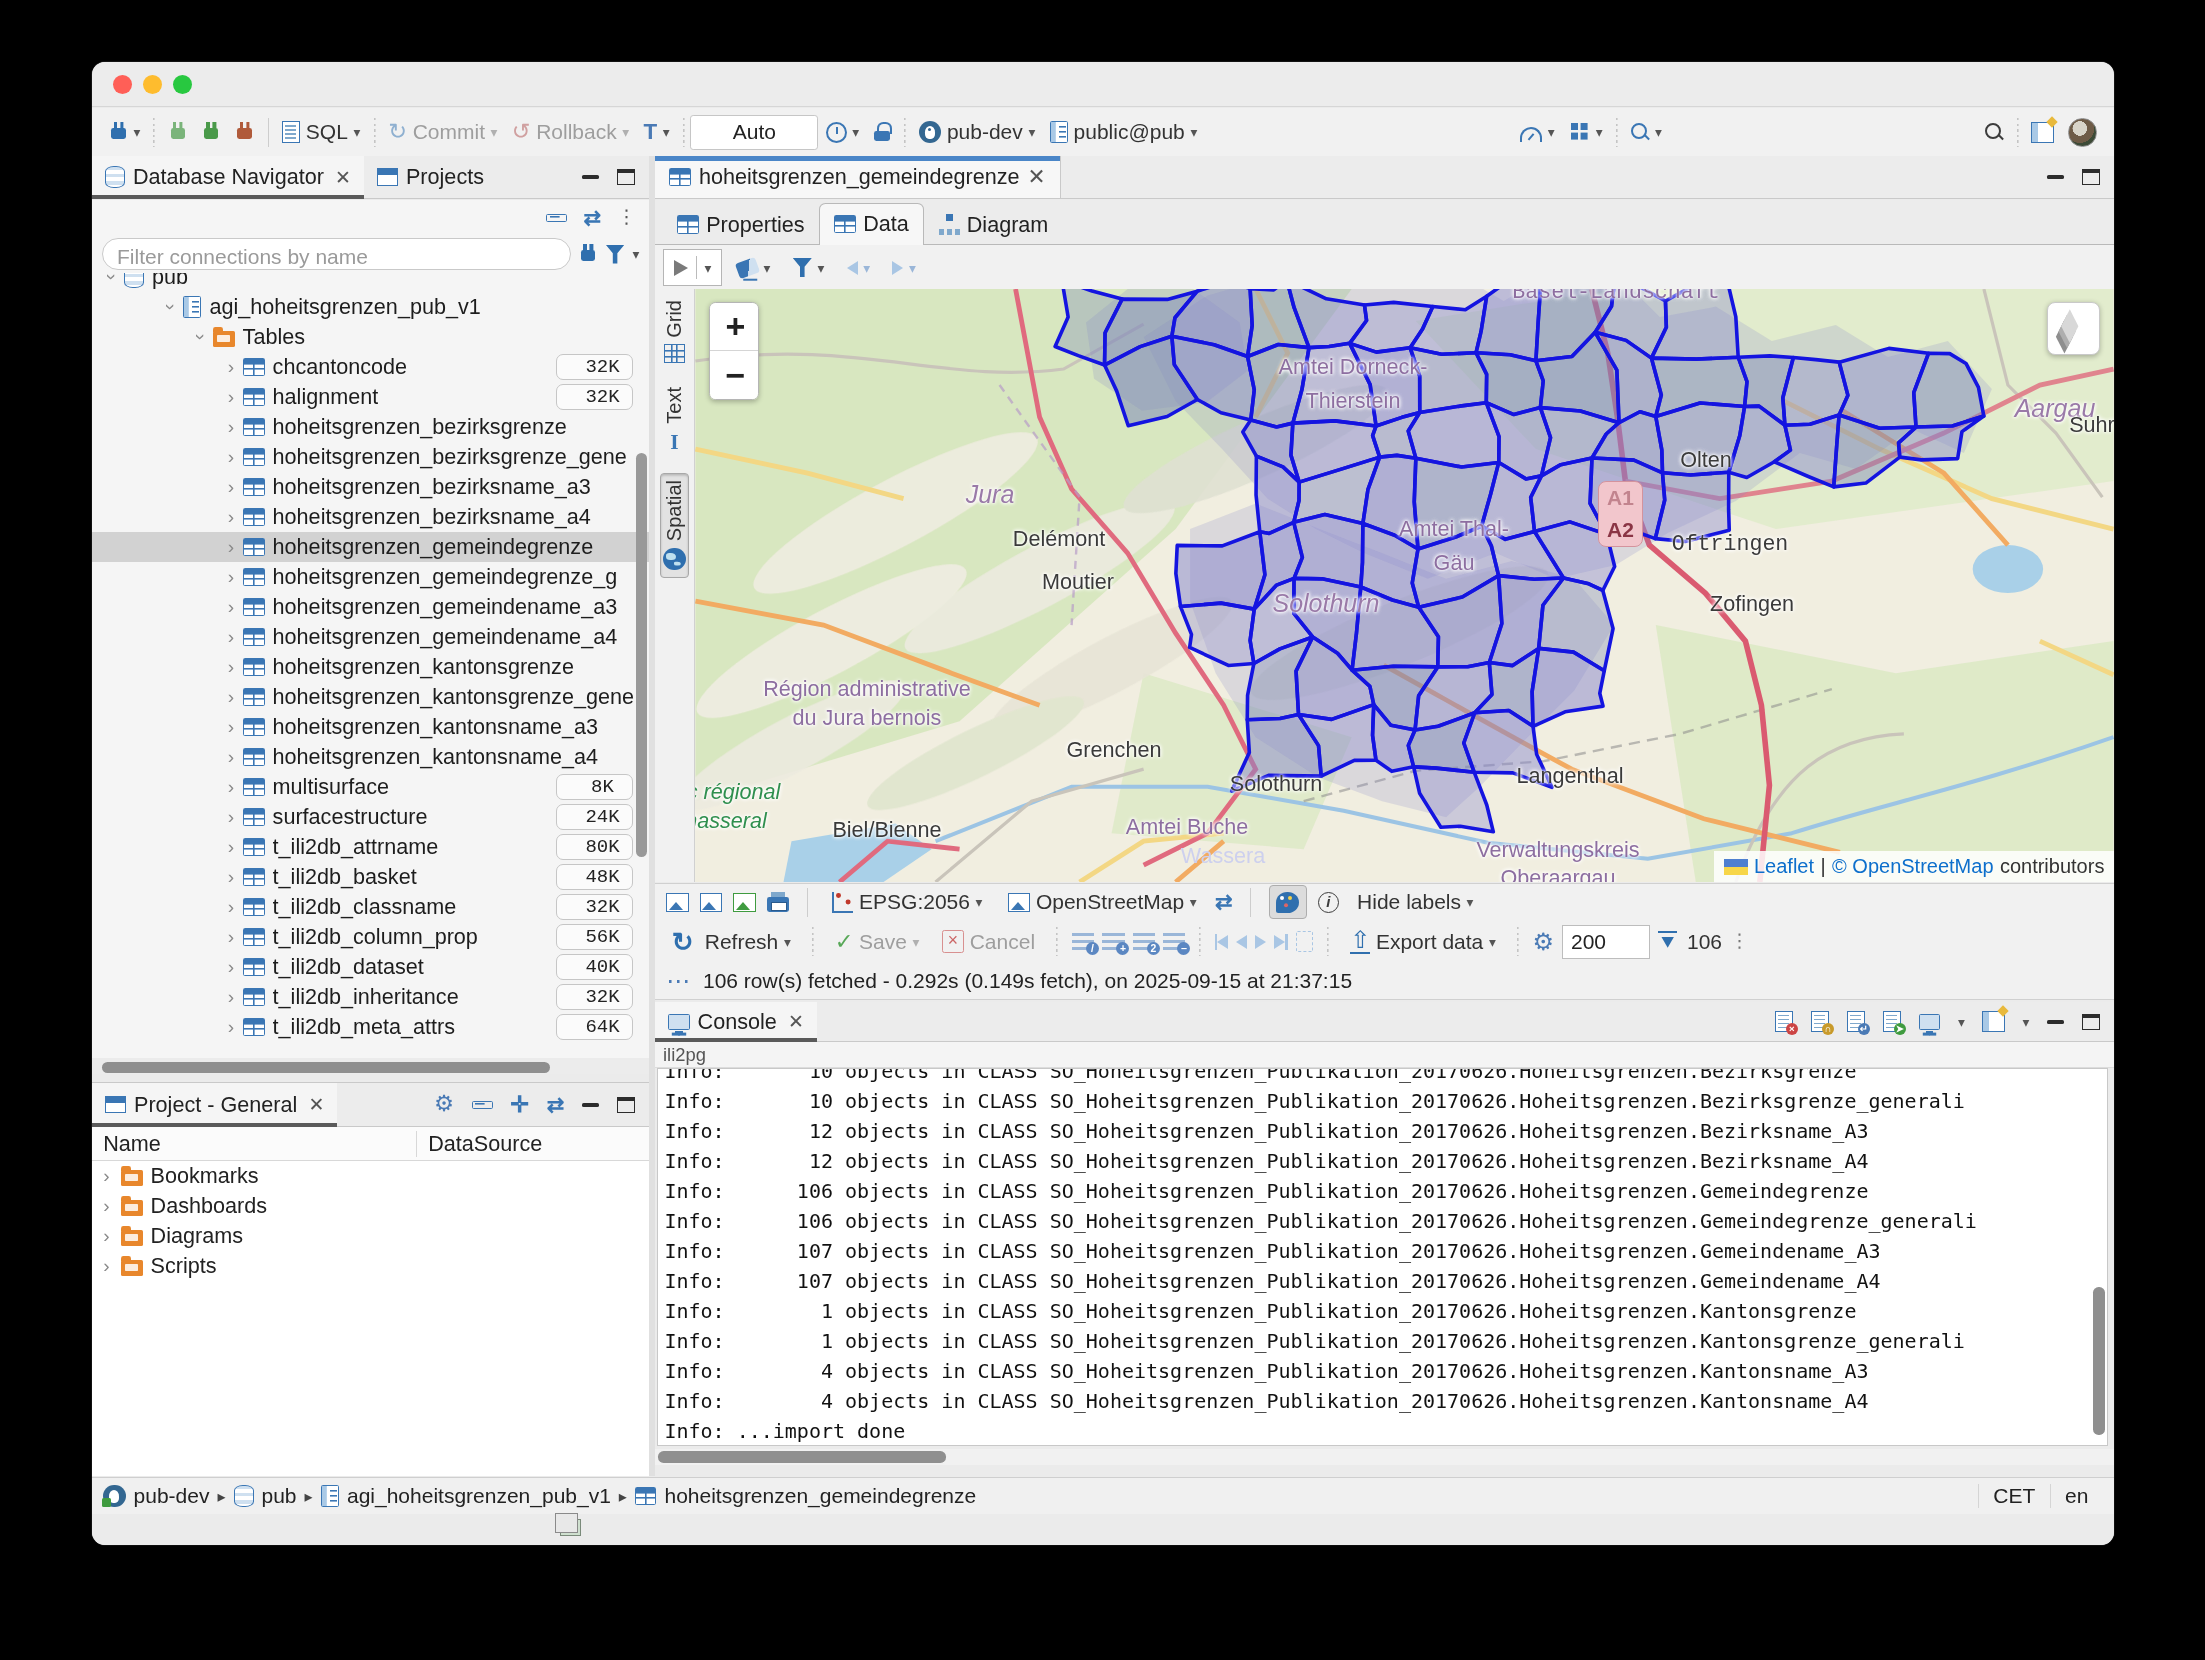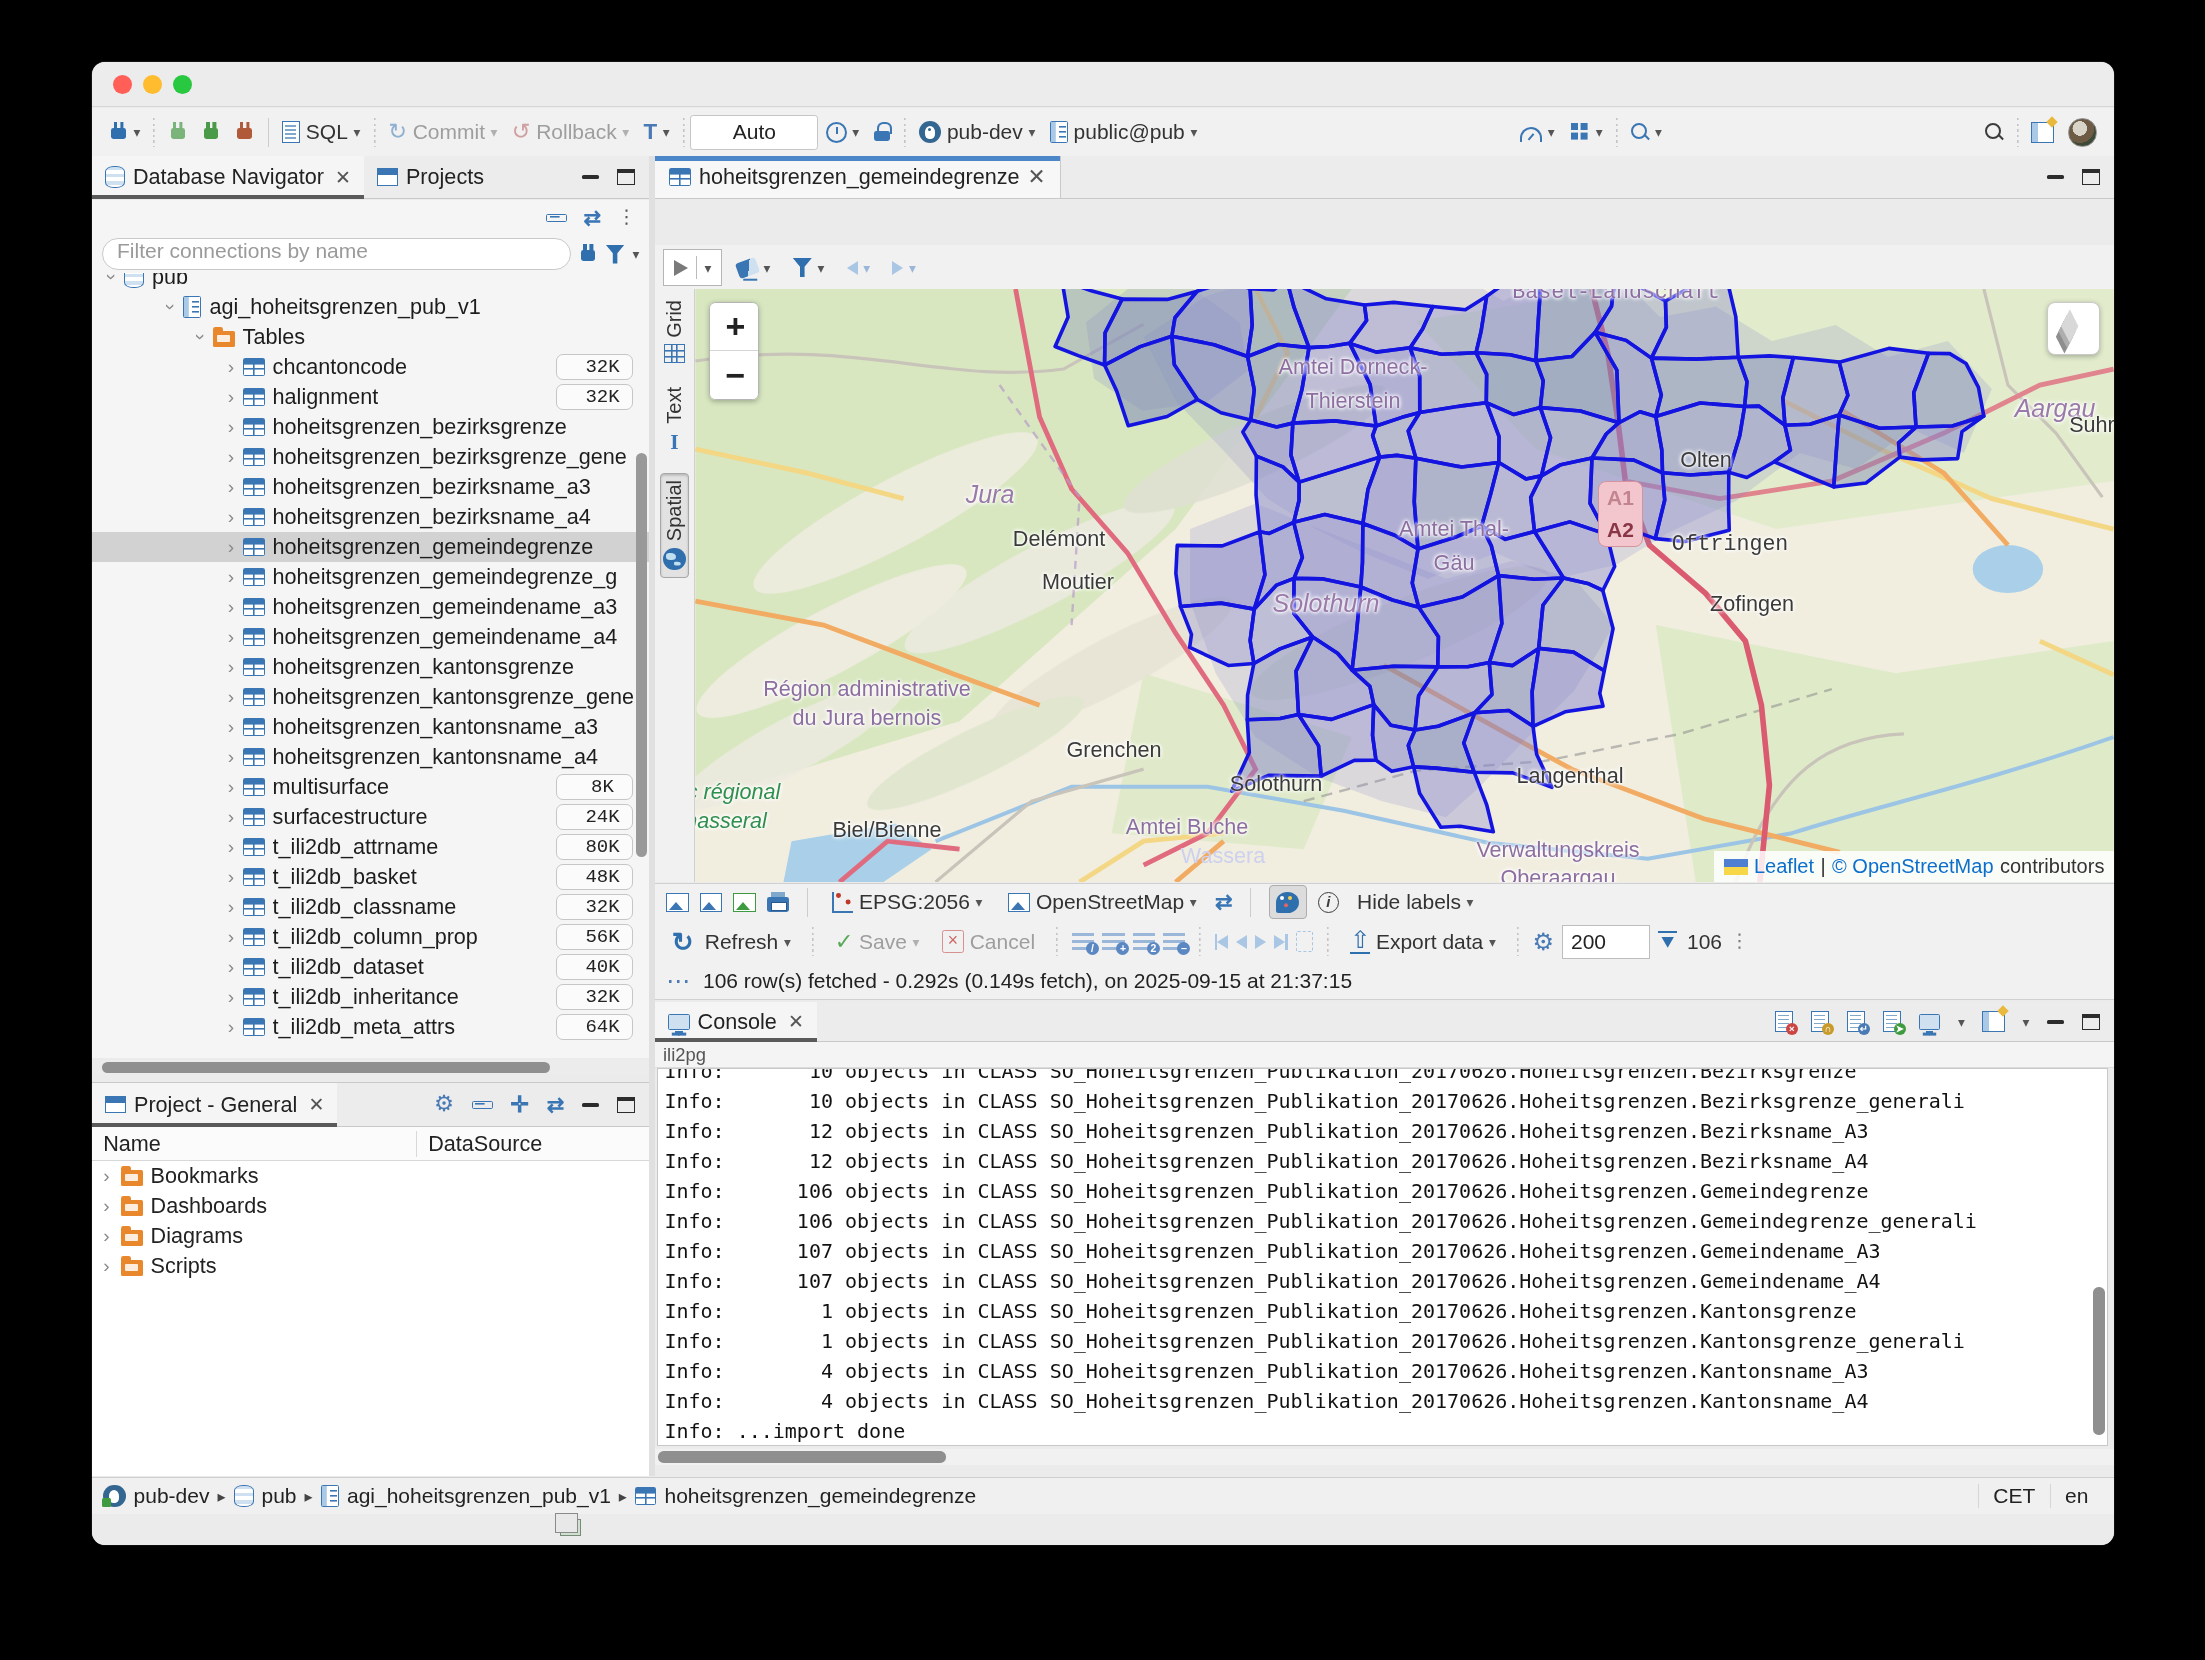--- a/index.html
+++ b/index.html
@@ -113,21 +113,21 @@
 
   
   .nav-tabrow { left:0; top:94px; width:557px; height:43px; background:#ececec; border-bottom:0.8px solid #c9c9c9; display:flex; align-items:stretch; }
   .ptab { display:flex; align-items:center; gap:8px; padding:0 13px; font-size:21.6px; color:#222; position:relative; }
   .ptab.active { background:#f5f5f5; }
   .ptab.active::after { content:""; position:absolute; left:0; right:0; bottom:-0.8px; height:4px; background:#5a5a5a; }
   .ptab .x { color:#555; font-size:19px; margin-left:3.2px; }
   .panel-ctl { margin-left:auto; display:flex; align-items:center; gap:17.6px; padding-right:14.4px; }
   .nav-iconrow { left:0; top:138px; width:557px; height:35px; background:#f5f5f5; display:flex; align-items:center; justify-content:flex-end; gap:16px; padding-right:13px; }
   .nav-filter { left:0; top:173px; width:557px; height:38px; background:#f5f5f5; display:flex; align-items:center; gap:8px; padding:0 9.6px; }
-  .filter-input { flex:1; height:32px; border:0.8px solid #c9c9c9; border-radius:16px; background:#fff; color:#9a9a9a; font-size:21px; padding:0 14.4px; display:flex; align-items:flex-start; }
+  .filter-input { flex:1; height:32px; border:0.8px solid #c9c9c9; border-radius:16px; background:#fff; color:#9a9a9a; font-size:21px; padding:0 14.4px; display:flex; align-items:flex-end; }
   .nav-tree { left:0; top:211px; width:557px; height:785px; background:#f5f5f5; overflow:hidden; }
   .trow { display:flex; align-items:center; height:30px; white-space:nowrap; }
   .trow.selected { background:#d2d2d2; }
   .trow .chev { color:#8a8a8a; font-size:19px; width:24px; text-align:center; flex:none; }
   .trow .chev.exp { transform:rotate(90deg); }
   .trow .tlabel { margin-left:8px; font-size:21.6px; color:#1d1d1d; overflow:hidden; }
   .badge { margin-left:auto; margin-right:16px; border:0.8px solid #c6c6c6; background:#fbfbfb; color:#222;
     font-size:19px; padding:0.8px 8px 0.8px 24px; border-radius:7px; min-width:77px; text-align:center; flex:none;font-family:Liberation Mono, monospace; }
   .nav-vscroll { position:absolute; right:1.6px; top:180px; width:11.2px; height:404px; background:#999; border-radius:5.6px; }
   .nav-hscroll { left:0; top:998px; width:557px; height:14.4px; background:#ececec; }
@@ -545,20 +545,34 @@
   <div class="abs ed-tabrow">
     <span class="edtab">
       <span class="ic ic-table"></span>
       <span>hoheitsgrenzen_gemeindegrenze</span>
       <span class="x" style="color:#555">✕</span>
     </span>
     <span class="panel-ctl">
       <span class="win-min"></span>
       <span class="win-max"></span>
     </span>
+  </div>
+  <div class="abs ed-subtabs">
+    <span class="stab">
+        <span class="ic ic-table"></span>
+        <span>Properties</span>
+      </span>
+    <span class="stab active">
+        <span class="ic ic-table"></span>
+        <span>Data</span>
+      </span>
+    <span class="stab">
+        <span class="ic ic-diagram"></span>
+        <span>Diagram</span>
+      </span>
   </div>
 
   <div class="abs ed-filterbar">
     <span class="playbox">
         <span class="ic-play"></span>
         <span style="width:0.8px;height:22.4px;background:#bbb"></span>
         <span class="caret">▾</span>
       </span>
     <span class="tb">
         <span class="ic ic-eraser"></span>

